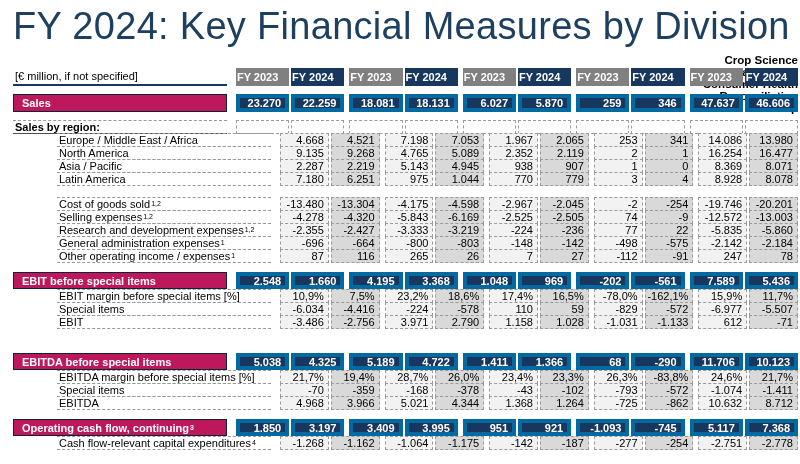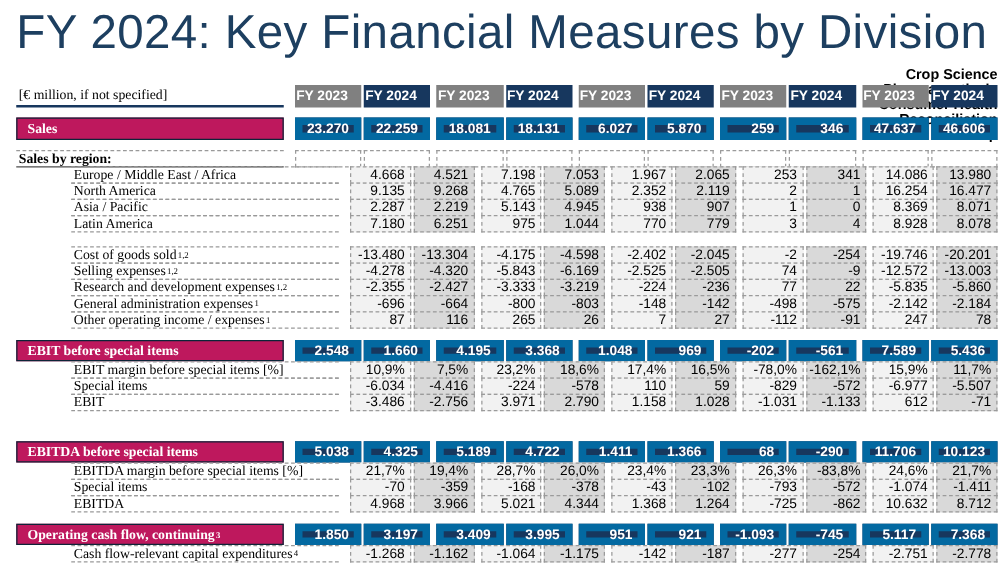--- a/index.html
+++ b/index.html
@@ -1,41 +1,41 @@
 <!DOCTYPE html>
 <html><head>
 <meta charset="utf-8">
 <style>
   html,body{margin:0;padding:0;background:#ffffff;}
   body{width:800px;height:464px;overflow:hidden;font-family:"Liberation Sans",sans-serif;-webkit-font-smoothing:antialiased;}
   .slide{padding:3px 2px 0 13px;box-sizing:border-box;width:800px;}
   .title{font-size:38px;font-weight:400;color:#1d3f60;letter-spacing:0.3px;margin:2px 0 6px 0;white-space:nowrap;}
   .table{width:785px;}
   .row{display:flex;align-items:stretch;}
-  .label-col{width:214px;flex:none;margin-right:9px;display:flex;align-items:center;box-sizing:border-box;font-size:11px;color:#000;font-family:Liberation Serif, serif;}
+  .label-col{width:214px;flex:none;margin-right:9px;display:flex;align-items:center;box-sizing:border-box;font-size:11px;color:#000;}
   .cell{flex:1;margin-left:2px;display:flex;align-items:center;justify-content:flex-end;
         padding-right:4px;box-sizing:border-box;font-size:11px;color:#000;min-width:0;}
   .cell.gstart{margin-left:5px;}
   .cell.first{margin-left:0;}
   
   .groups-row{height:14px;align-items:flex-end;flex-direction:column;}
   .group-label{flex:2;margin-left:5px;min-width:0;text-align:center;font-weight:bold;font-size:11.5px;color:#000;
                display:flex;align-items:flex-end;justify-content:center;white-space:nowrap;}
   .group-label.first{margin-left:0;}
   
   .years-row{height:18px;}
   .years-row .cell{justify-content:center;font-weight:bold;color:#fff;padding-right:10px;}
   .cell.yh23{background:#808080;}
   .cell.yh24{background:#17375E;}
   .unit-label{border-bottom:2px solid #17375E;padding-left:2px;}
   
   .dark-row{height:17px;}
   .dark-row.tall{height:18px;}
   .dark-row .label-col{background:#be185d;color:#fff;font-weight:bold;padding-left:8px;border:1px solid #0d2438;}
-  .dark-row .cell{background:#17375E;color:#fff;font-weight:bold;border:6px solid #0369a1;}
+  .dark-row .cell{background:#17375E;color:#fff;font-weight:bold;border:4px solid #0369a1;}
   
   .section-row{height:14px;}
   .section-row .label-col{font-weight:bold;border-top:1px dashed #999;border-bottom:1px solid #4d4d4d;padding-left:2px;}
   .section-row .cell{background:#ffffff;border:1px dashed #9b9b9b;}
   
   .data-row{height:14px;}
   .data-row .label-col{border-top:1px dashed #999;border-bottom:1px dashed #999;padding-left:2px;white-space:nowrap;margin-left:44px;}
   .data-row .cell{border:1px dashed #9b9b9b;}
   .data-row .cell.fy23{background:#F2F2F2;}
   .data-row .cell.fy24{background:#D9D9D9;}
@@ -165,21 +165,21 @@
       <div class="spacer" style="height: 11px;"></div>
       <div class="row data-row">
         <div class="label-col">
           <span>Cost of goods sold</span>
           <sup>1,2</sup>
         </div>
         <div class="cell fy23 first">-13.480</div>
         <div class="cell fy24">-13.304</div>
         <div class="cell fy23 gstart">-4.175</div>
         <div class="cell fy24">-4.598</div>
-        <div class="cell fy23 gstart">-2.402</div>
+        <div class="cell fy23 gstart">-2.967</div>
         <div class="cell fy24">-2.045</div>
         <div class="cell fy23 gstart">-2</div>
         <div class="cell fy24">-254</div>
         <div class="cell fy23 gstart">-19.746</div>
         <div class="cell fy24">-20.201</div>
       </div>
       <div class="row data-row">
         <div class="label-col">
           <span>Selling expenses</span>
           <sup>1,2</sup>

